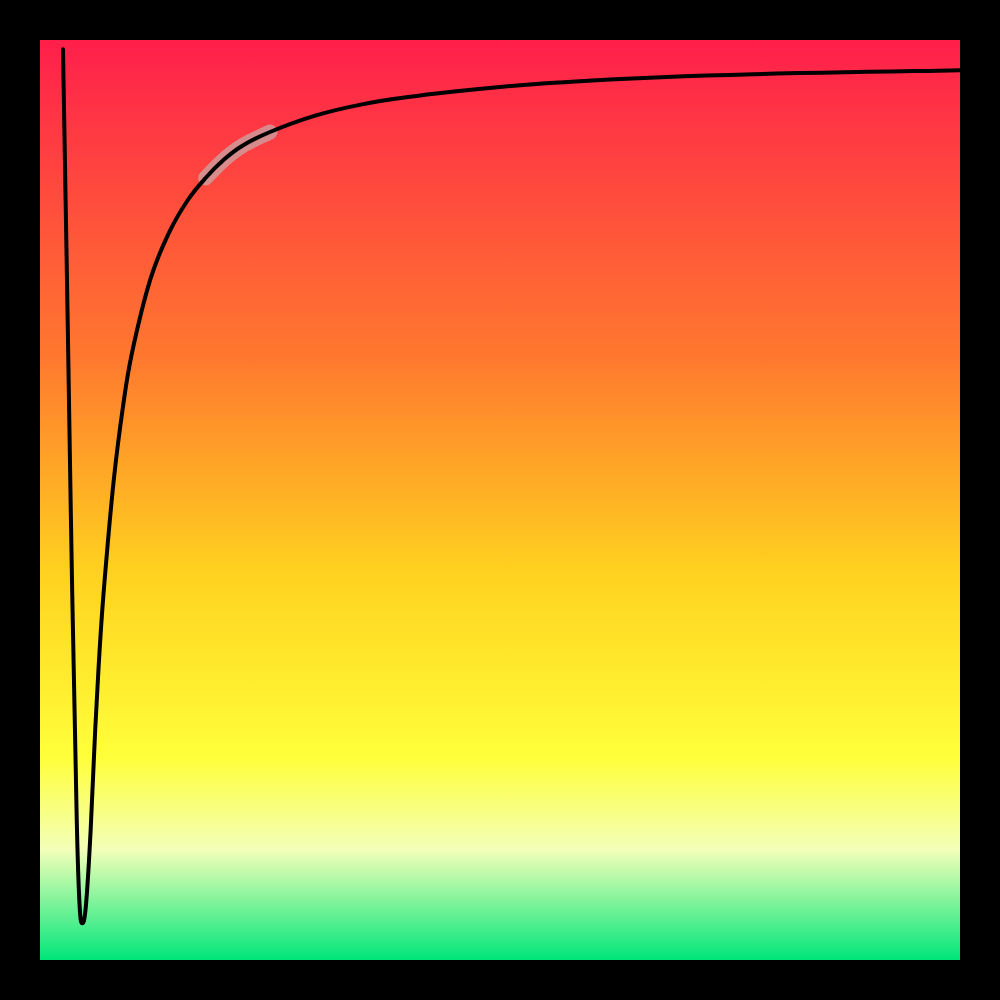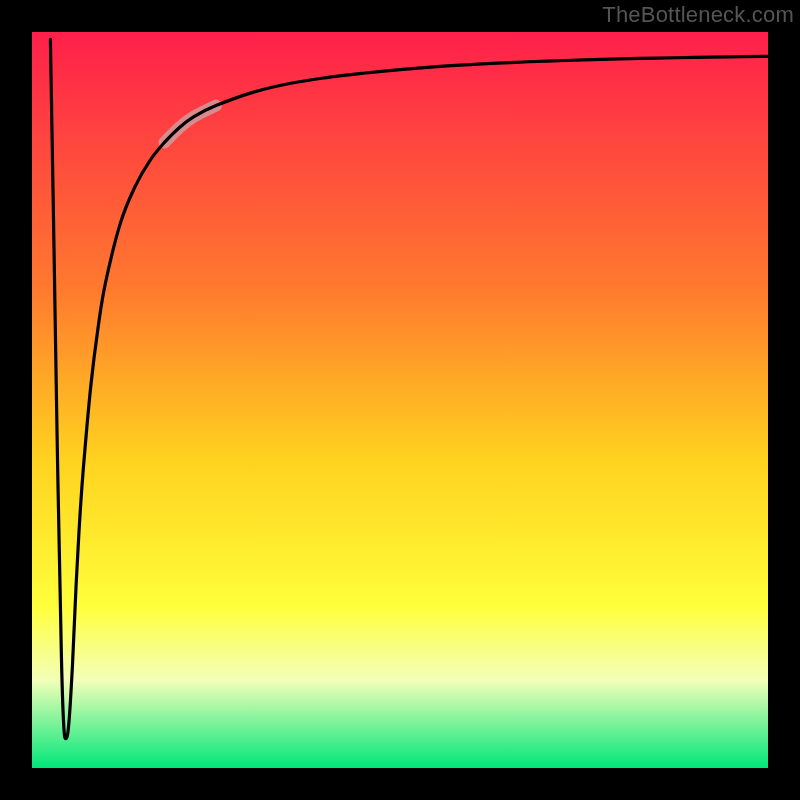--- a/index.html
+++ b/index.html
@@ -37,21 +37,20 @@
   svg {
     display: block;
     width: 736px;
     height: 736px;
   }
 </style>
 </head>
 <body>
 
 <div class="frame">
-  <div class="watermark">TheBottleneck.com</div>
 
   <div class="plot-wrap">
     <svg id="chart-svg" viewBox="0 0 736 736" preserveAspectRatio="none">
       <defs>
         <linearGradient id="bg-grad" x1="0" y1="0" x2="0" y2="1">
           <stop id="g0" offset="0%" stop-color="#ff1f4b"></stop>
           <stop id="g1" offset="35%" stop-color="#ff7a2e"></stop>
           <stop id="g2" offset="58%" stop-color="#ffd21f"></stop>
           <stop id="g3" offset="78%" stop-color="#ffff3a"></stop>
           <stop id="g4" offset="88%" stop-color="#f3ffb8"></stop>

